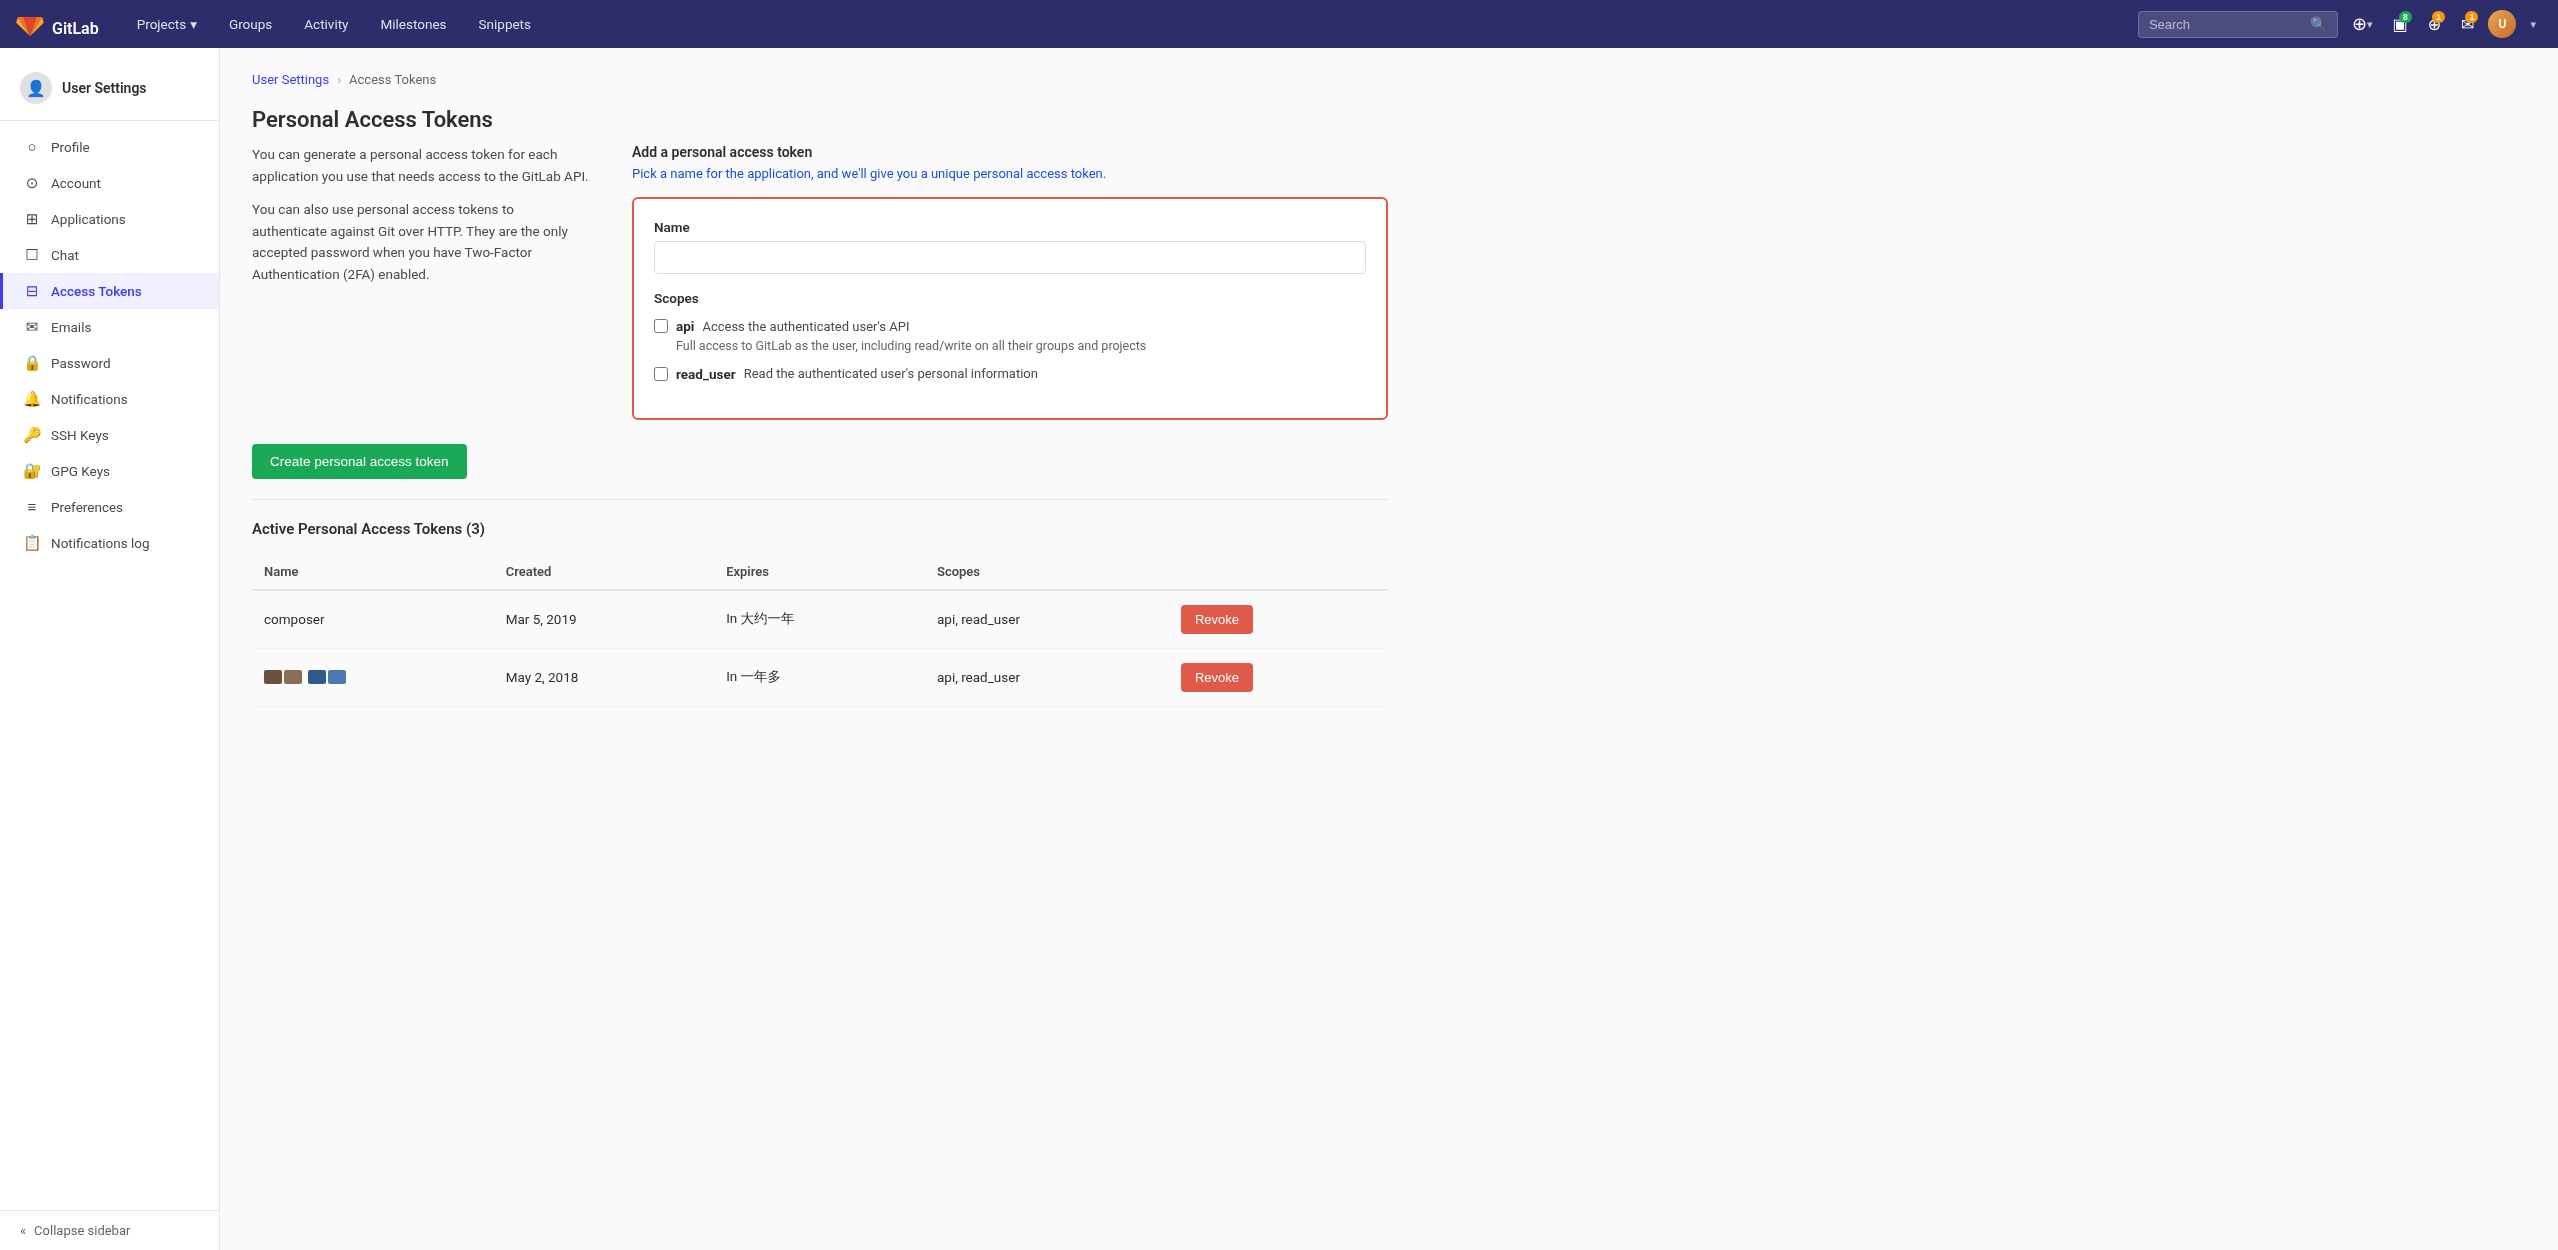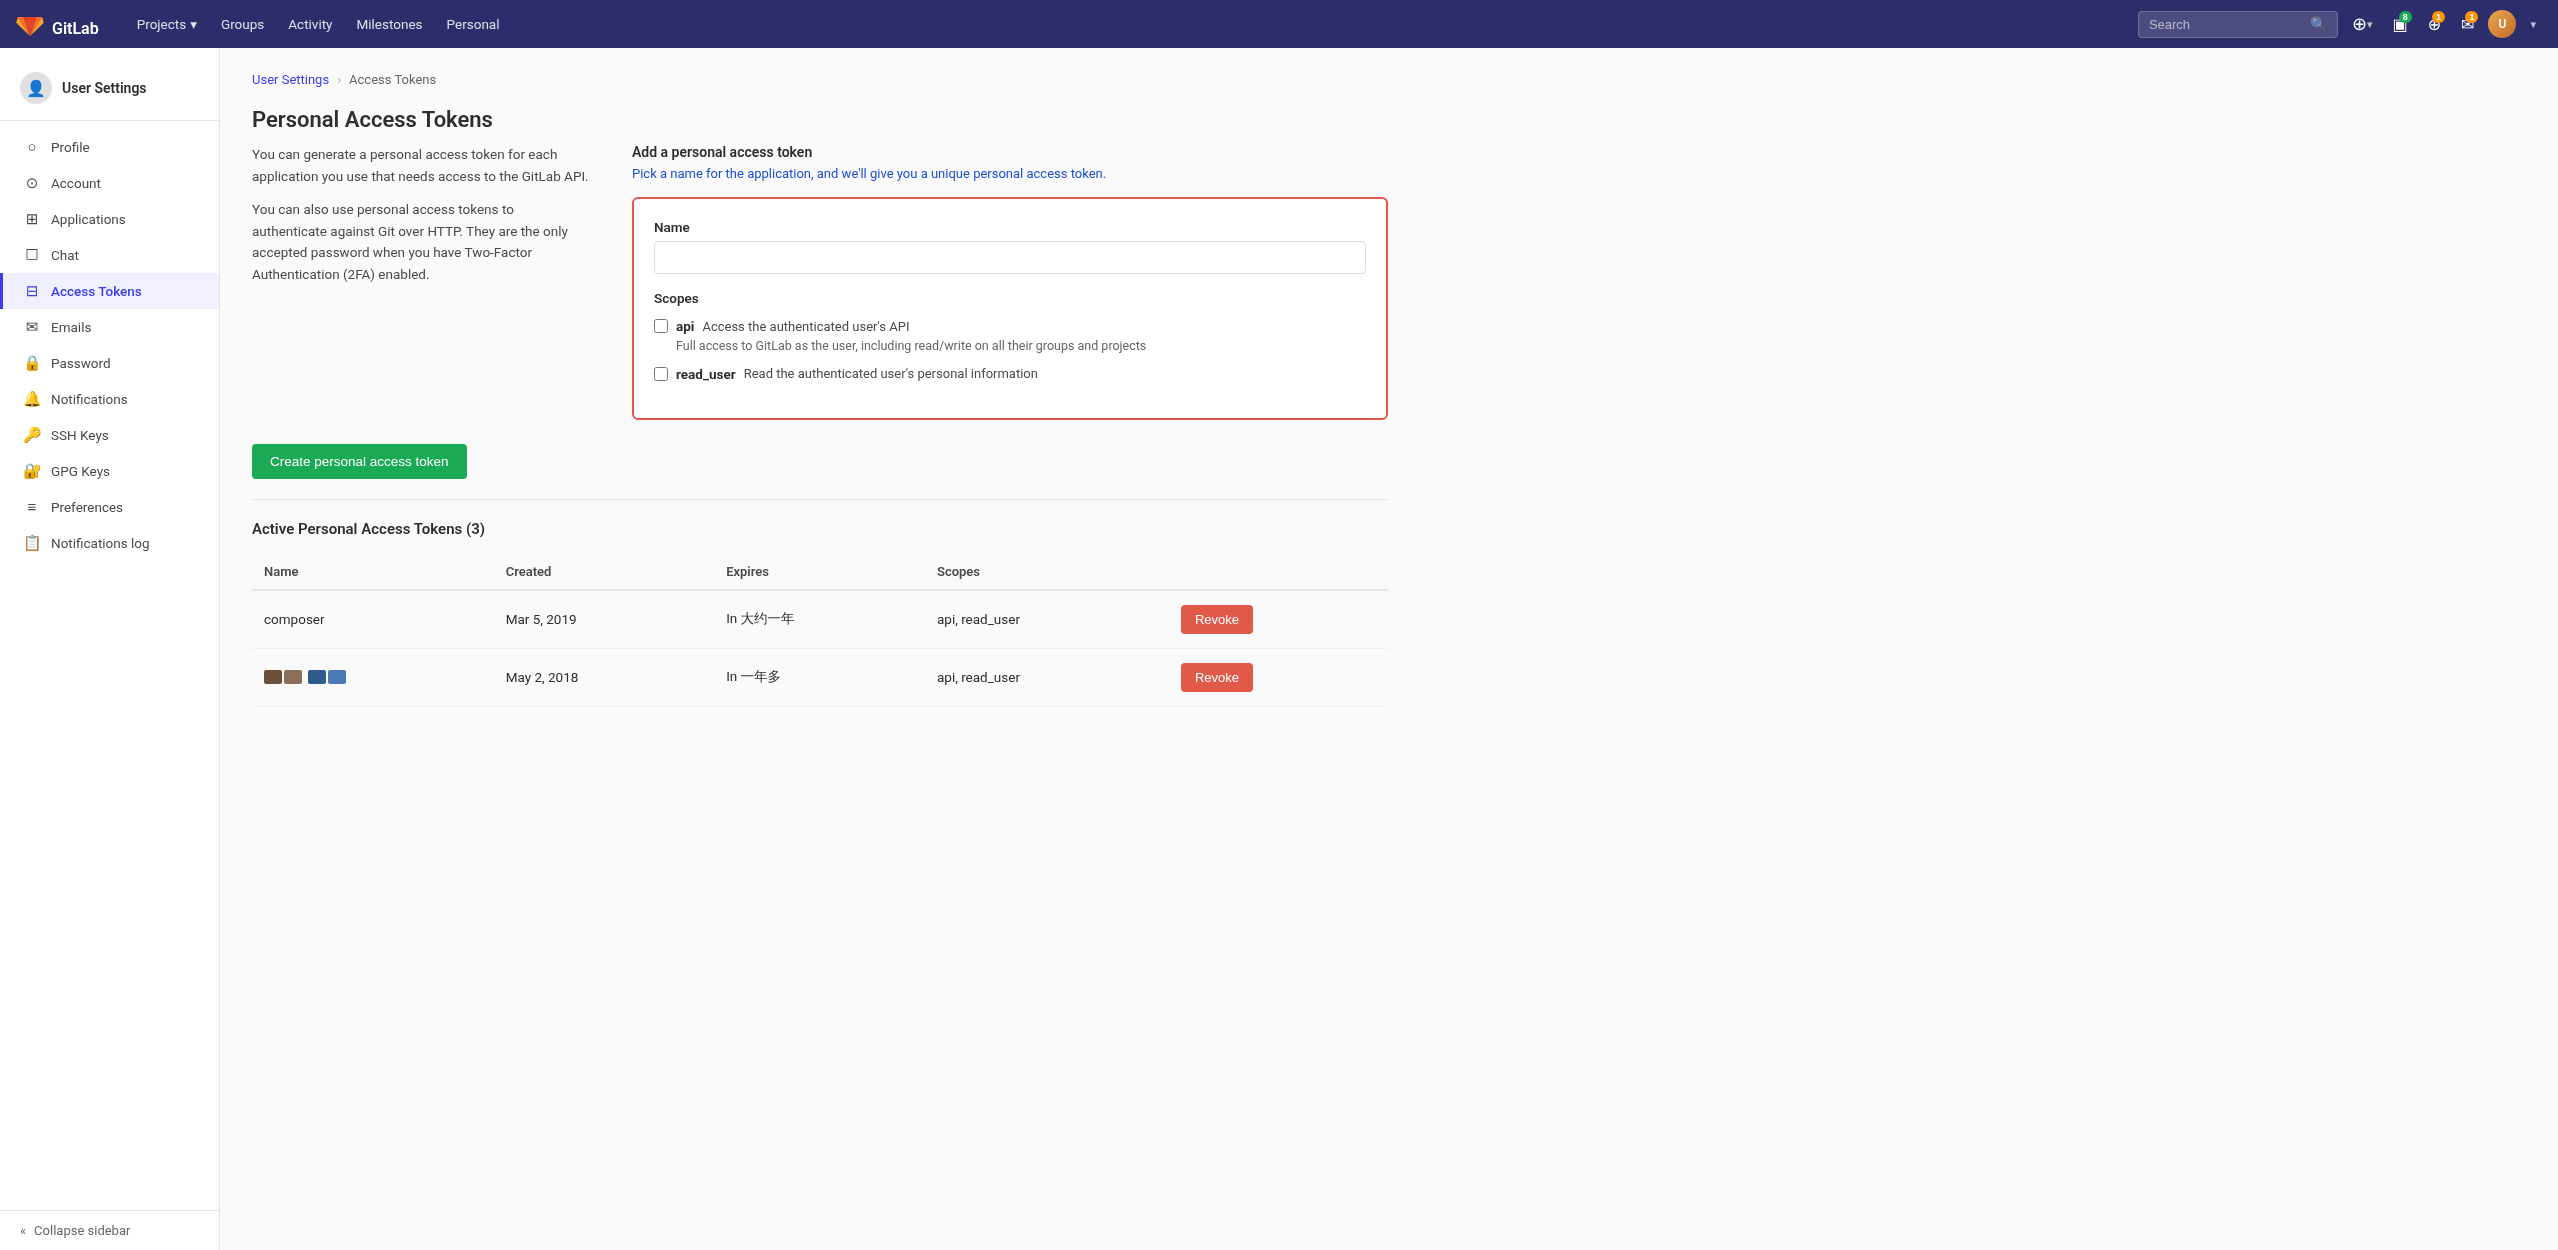--- a/index.html
+++ b/index.html
@@ -25,21 +25,21 @@
       font-size: 16px;
       font-weight: 600;
       text-decoration: none;
     }
     .nav-logo-icon {
       width: 28px;
       height: 28px;
     }
     .nav-links {
       display: flex;
-      gap: 4px;
+      gap: 12px;
       margin-left: 8px;
     }
     .nav-link {
       color: rgba(255,255,255,0.85);
       text-decoration: none;
       padding: 6px 10px;
       border-radius: 4px;
       font-size: 13.5px;
       display: flex;
       align-items: center;
@@ -395,21 +395,21 @@
     <a class="nav-link">
       <span>Groups</span>
     </a>
     <a class="nav-link">
       <span>Activity</span>
     </a>
     <a class="nav-link">
       <span>Milestones</span>
     </a>
     <a class="nav-link">
-      <span>Personal</span>
+      <span>Snippets</span>
     </a>
   </div>
 
   <div class="nav-spacer"></div>
 
   <div class="nav-right">
     <div style="position:relative; display:flex; align-items:center;">
       <input class="nav-search" type="text" placeholder="Search" style="">
       <span style="position:absolute; right:10px; color:rgba(255,255,255,0.6); font-size:14px;">🔍</span>
     </div>

